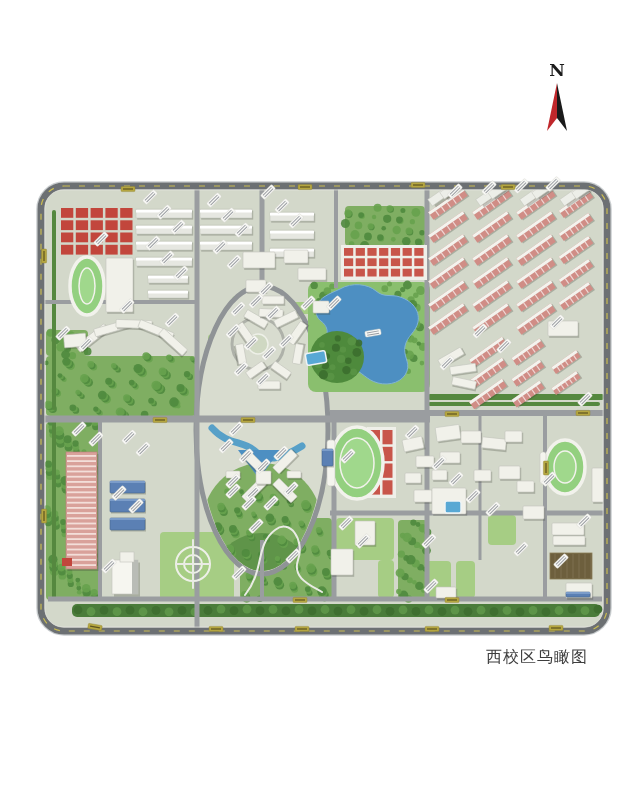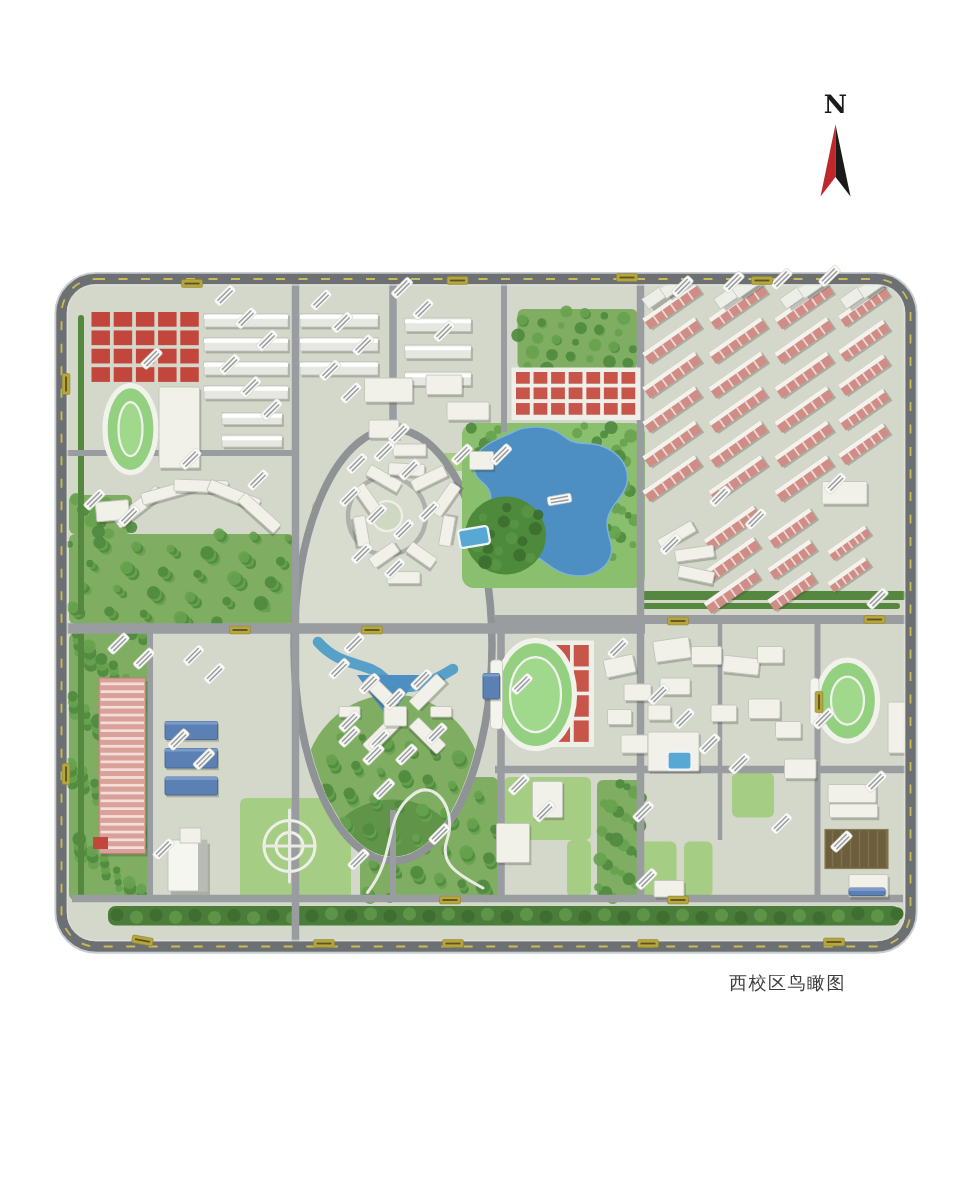--- a/index.html
+++ b/index.html
@@ -2,21 +2,21 @@
 <html><head>
 <meta charset="utf-8">
 <style>
   html,body{margin:0;padding:0;background:#ffffff;}
   .page{position:relative;width:639px;height:791px;background:#ffffff;overflow:hidden;
         font-family:"DejaVu Sans",sans-serif;}
   .compass{position:absolute;left:537px;top:60px;width:40px;height:84px;text-align:center;}
   .compass-n{font-family:"DejaVu Serif",serif;font-weight:bold;font-size:17px;color:#1b1b1b;line-height:20px;}
   .compass-arrow{display:block;margin:2px auto 0 auto;}
   #map{position:absolute;left:0;top:0;}
-  .caption{position:absolute;left:486px;top:647px;font-size:12px;color:#3e3e3e;letter-spacing:1px;}
+  .caption{position:absolute;left:486px;top:647px;font-size:16px;color:#3e3e3e;letter-spacing:1px;}
 </style>
 </head>
 <body>
 
 <div class="page">
   <div class="compass">
     <div class="compass-n">N</div>
     <svg class="compass-arrow" width="24" height="52" viewBox="0 0 24 52">
       <polygon id="arrow-red" points="12,1 2,49 12,36" fill="#c0272b"></polygon>
       <polygon id="arrow-black" points="12,1 22,49 12,36" fill="#1a1a1a"></polygon>

